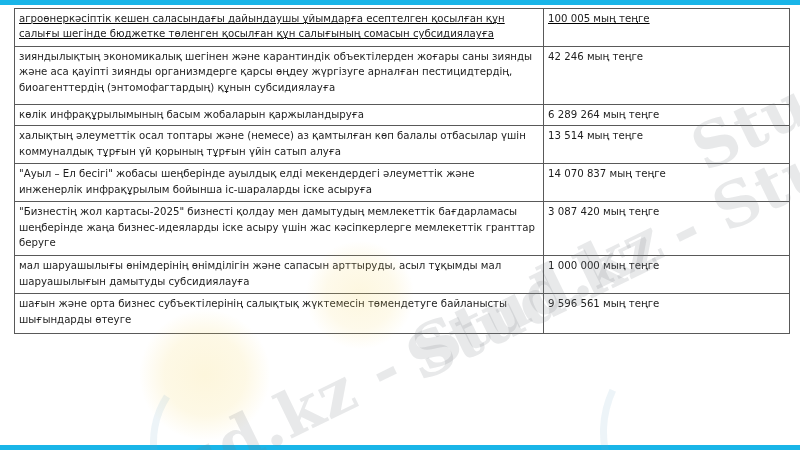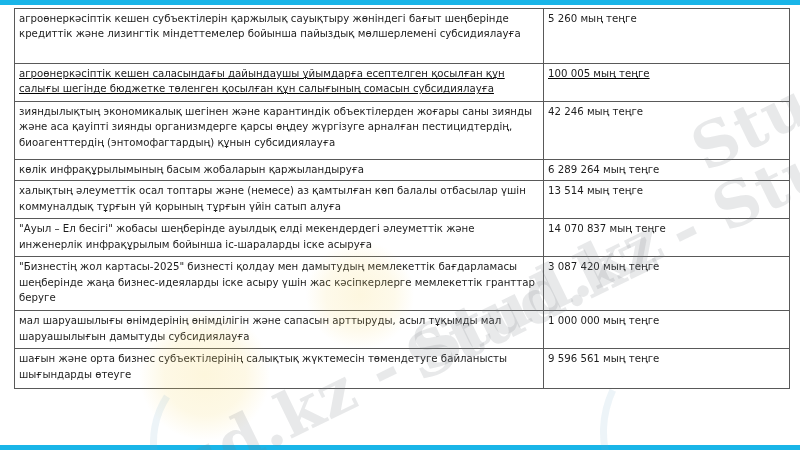--- a/index.html
+++ b/index.html
@@ -143,24 +143,20 @@
 <body>
 
 <div id="page">
 
   <div class="accent-bar top"></div>
 
   <table id="doc-table">
     <tbody>
 
 
-      <tr class="row-pad-2">
-        <td class="col-desc">агроөнеркәсіптік кешен субъектілерін қаржылық сауықтыру жөніндегі бағыт шеңберінде кредиттік және лизингтік міндеттемелер бойынша пайыздық мөлшерлемені субсидиялауға</td>
-        <td class="col-amt">5 260 мың теңге</td>
-      </tr>
 
 
       <tr class="row-pad-4">
         <td class="col-desc">агроөнеркәсіптік кешен саласындағы дайындаушы ұйымдарға есептелген қосылған құн салығы шегінде бюджетке төленген қосылған құн салығының сомасын субсидиялауға</td>
         <td class="col-amt">100 005 мың теңге</td>
       </tr>
 
       <tr class="row-pad-5">
         <td class="col-desc">зияндылықтың экономикалық шегінен және карантиндік объектілерден жоғары саны зиянды және аса қауіпті зиянды организмдерге қарсы өңдеу жүргізуге арналған пестицидтердің, биоагенттердің (энтомофагтардың) құнын субсидиялауға</td>
         <td class="col-amt">42 246 мың теңге</td>

